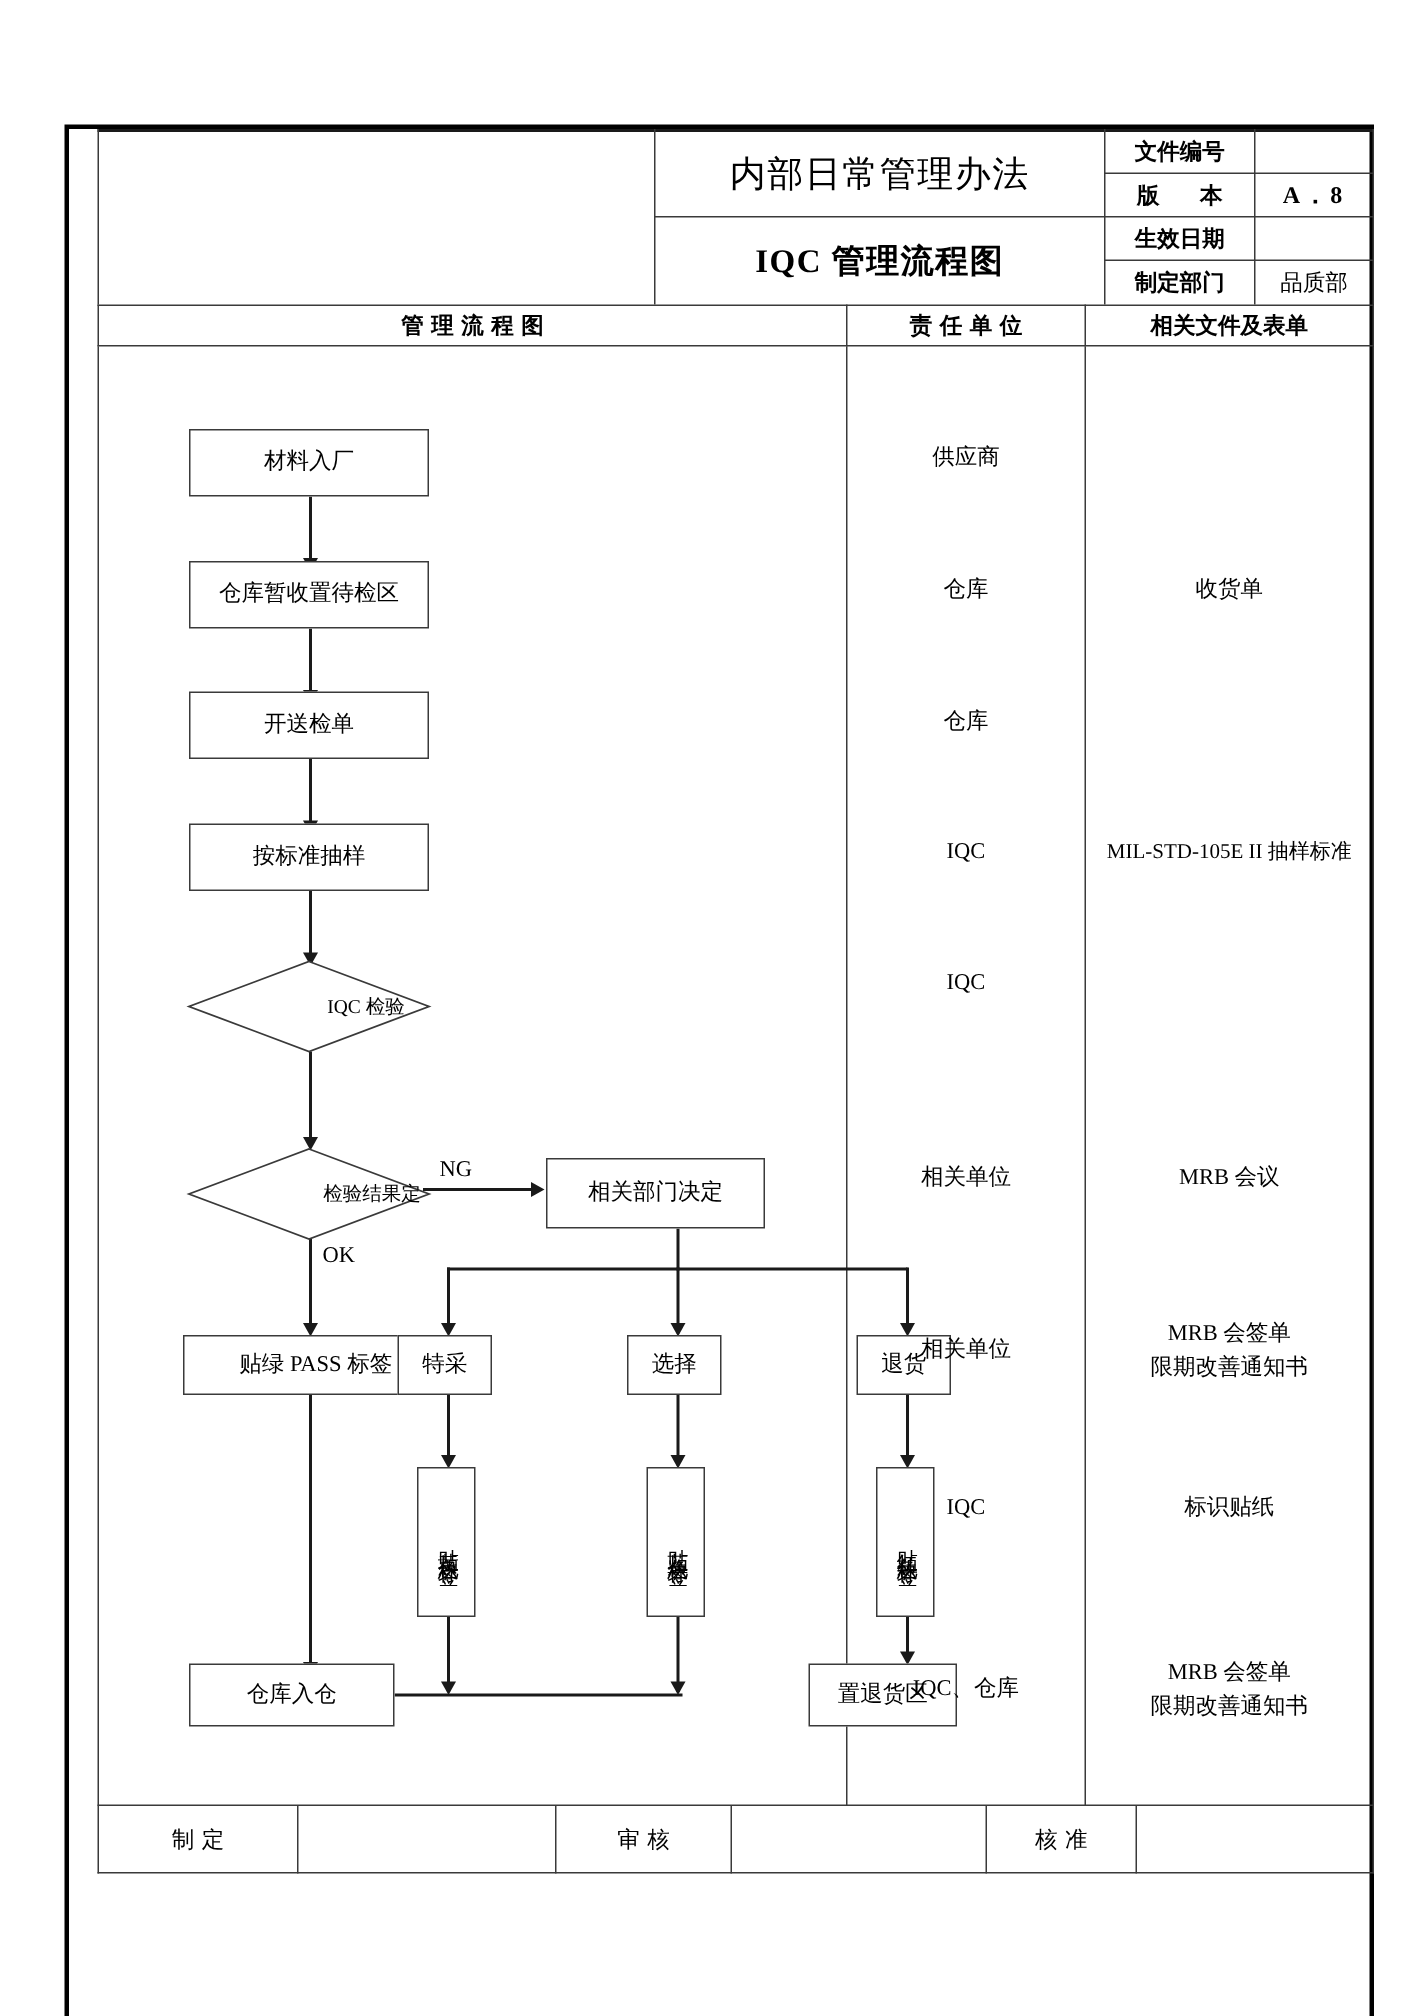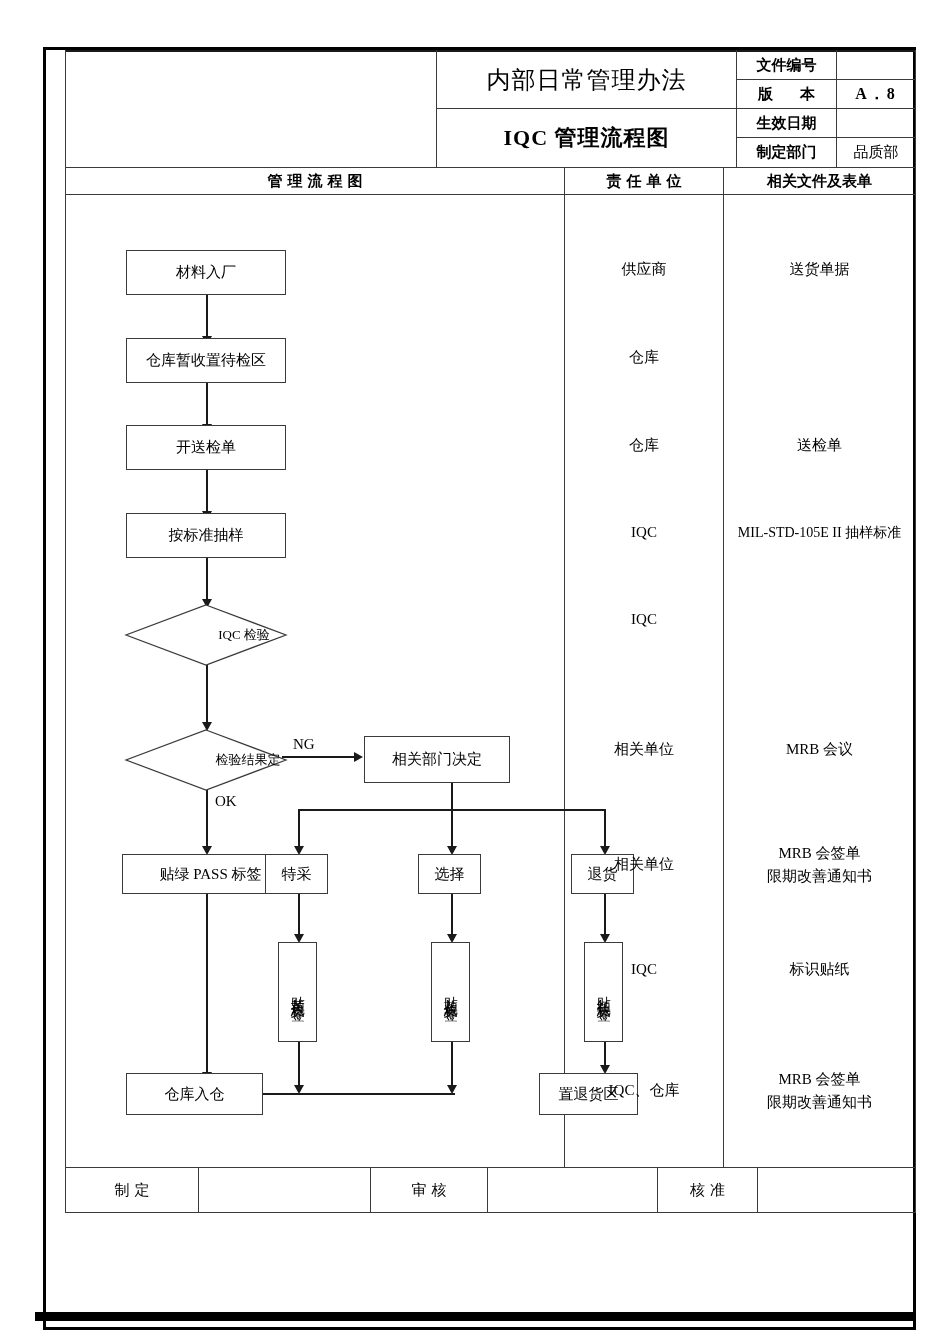--- a/index.html
+++ b/index.html
@@ -2,21 +2,21 @@
 <html><head>
 <meta charset="utf-8">
 <style>
   html,body{margin:0;padding:0;background:#fff;}
   body{
     width:950px;height:1344px;position:relative;
     font-family:"Liberation Serif","DejaVu Serif",serif;
     color:#000;
     -webkit-font-smoothing:antialiased;
   }
-  .page{position:absolute;inset:0;}
+  .page{position:absolute;inset:0;margin-top:36px;}
 
   
   #outer-frame{
     position:absolute;left:43px;top:47px;width:873px;height:1283px;
     border:3px solid #000;box-sizing:border-box;background:#fff;
   }
   
   #bottom-rule{
     position:absolute;left:35px;top:1312px;width:880px;height:9px;background:#000;
   }
@@ -241,22 +241,21 @@
       <div class="rcell" style="left:500px;top:60px;width:158px;height:30px;">供应商</div>
       <div class="rcell" style="left:500px;top:148px;width:158px;height:30px;">仓库</div>
       <div class="rcell" style="left:500px;top:236px;width:158px;height:30px;">仓库</div>
       <div class="rcell" style="left:500px;top:323px;width:158px;height:30px;">IQC</div>
       <div class="rcell" style="left:500px;top:410px;width:158px;height:30px;">IQC</div>
       <div class="rcell" style="left:500px;top:540px;width:158px;height:30px;">相关单位</div>
       <div class="rcell" style="left:500px;top:655px;width:158px;height:30px;">相关单位</div>
       <div class="rcell" style="left:500px;top:760px;width:158px;height:30px;">IQC</div>
       <div class="rcell" style="left:500px;top:881px;width:158px;height:30px;">IQC、仓库</div>
 
-      <div class="rcell ml" style="left:659px;top:60px;width:191px;height:30px;">送货单据</div>
-      <div class="rcell ml" style="left:659px;top:236px;width:191px;height:30px;">送检单</div>
+      <div class="rcell ml" style="left:659px;top:148px;width:191px;height:30px;">收货单</div>
       <div class="rcell ml" style="left:659px;top:323px;width:191px;height:30px;font-size:14px;">MIL-STD-105E II 抽样标准</div>
       <div class="rcell ml" style="left:659px;top:540px;width:191px;height:30px;">MRB 会议</div>
       <div class="rcell ml" style="left:659px;top:641px;width:191px;height:58px;white-space:pre-line;">MRB 会签单
 限期改善通知书</div>
       <div class="rcell ml" style="left:659px;top:760px;width:191px;height:30px;">标识贴纸</div>
       <div class="rcell ml" style="left:659px;top:867px;width:191px;height:58px;white-space:pre-line;">MRB 会签单
 限期改善通知书</div>
     </div>
 
     <div id="footer-row">

